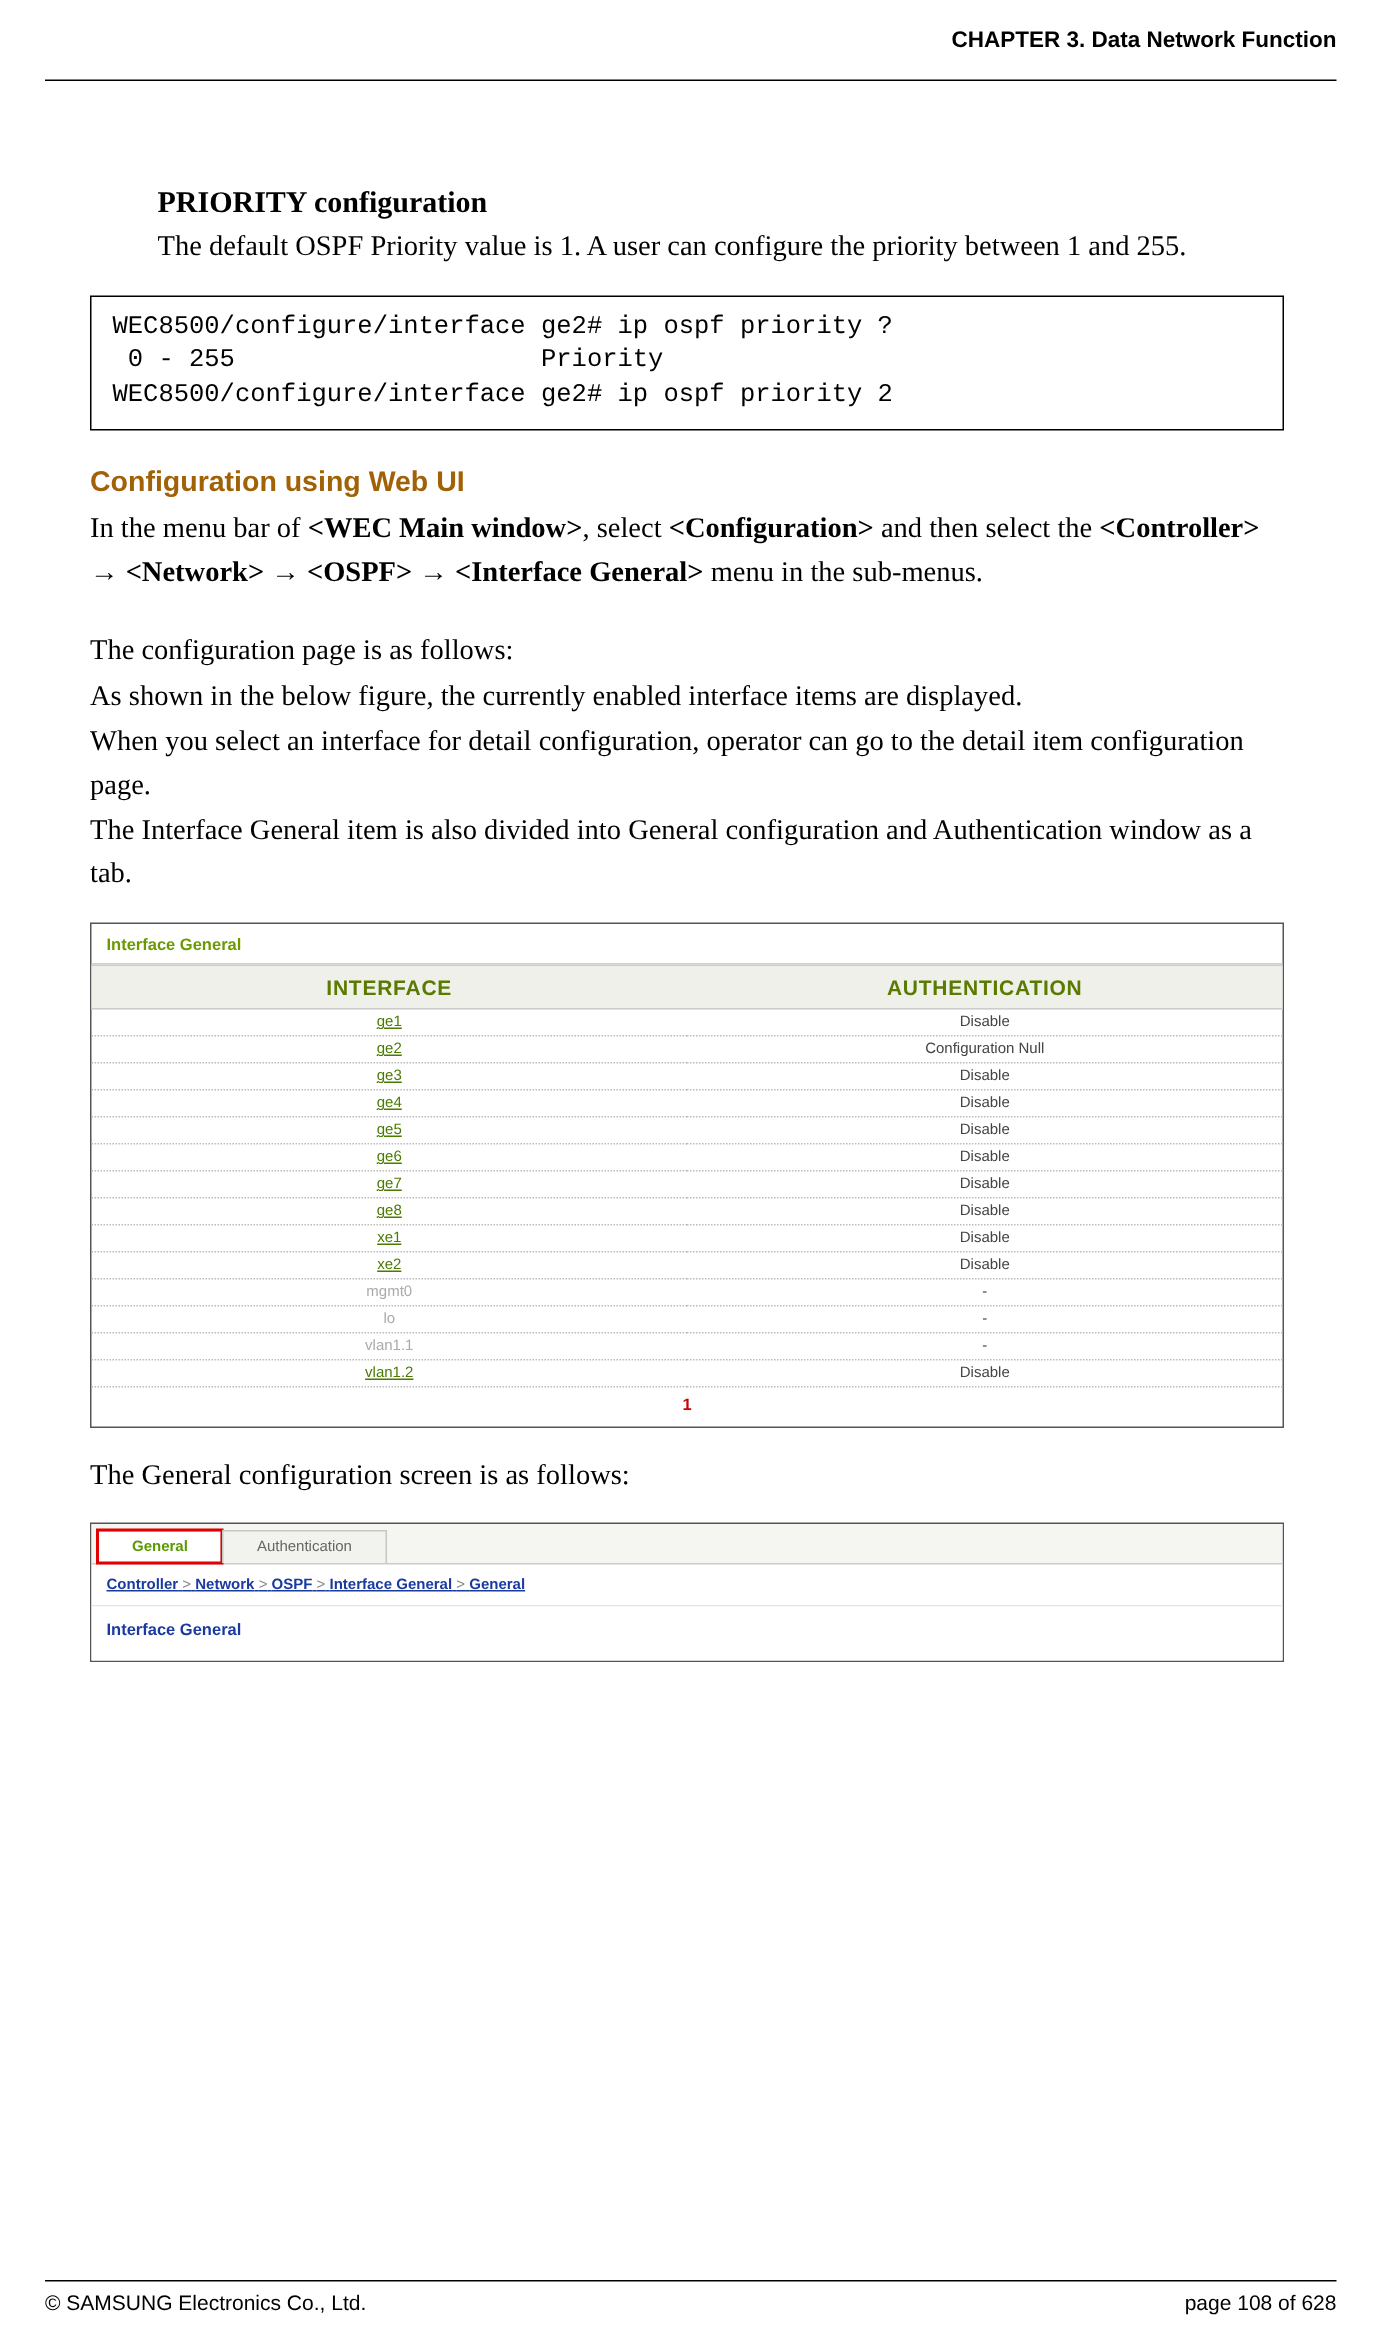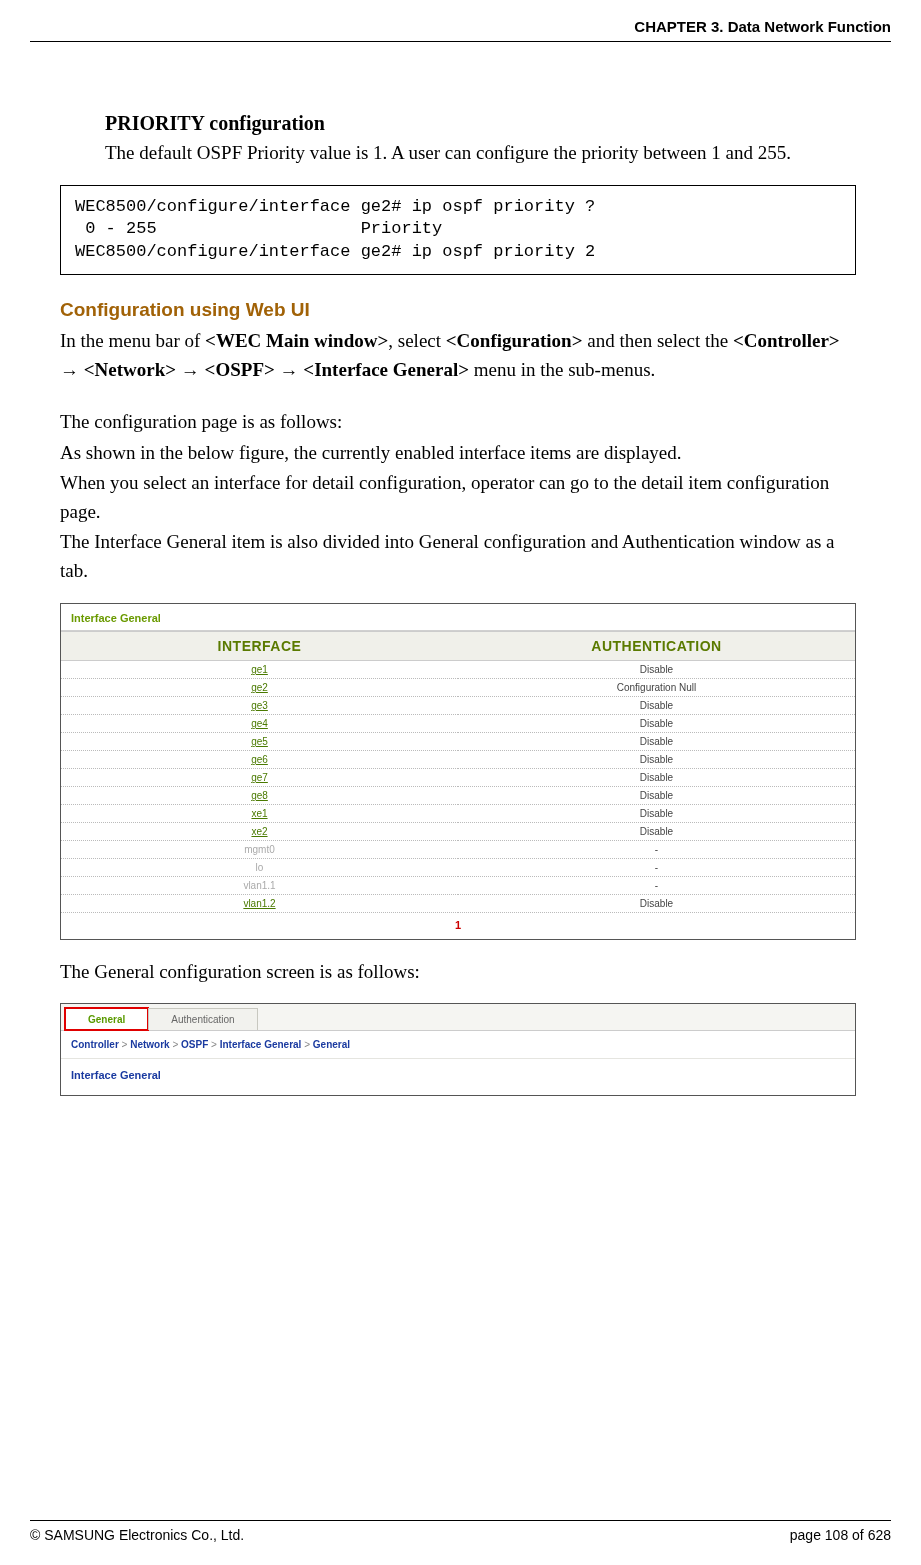--- a/index.html
+++ b/index.html
@@ -11,21 +11,21 @@
     width: 921px;
     min-height: 1565px;
     position: relative;
     padding: 18px 30px 0 30px;
   }
   .top-header {
     text-align: right;
     font-family: Arial, Helvetica, sans-serif;
     font-weight: bold;
     font-size: 15px;
-    padding-bottom: 6px;
+    padding-bottom: 18px;
     border-bottom: 1px solid #000;
   }
   .content {
     padding: 70px 35px 0 75px;
   }
   .section-title {
     font-weight: bold;
     font-size: 20px;
     margin-bottom: 4px;
   }
@@ -118,20 +118,21 @@
     outline-offset: -1px;
   }
   .breadcrumb {
     font-size: 10px;
     font-weight: bold;
     color: #1a3aa0;
     padding: 8px 10px;
     border-top: 1px solid #ccc;
     border-bottom: 1px solid #e5e5e0;
     background:#fff;
+    text-decoration:underline;
   }
   .breadcrumb .sep { color: #888; font-weight: normal; }
   .fig2-section {
     color: #1a3aa0;
     font-weight: bold;
     font-size: 11px;
     padding: 10px 10px 14px 10px;
     background:#fff;
   }
   .footer {

